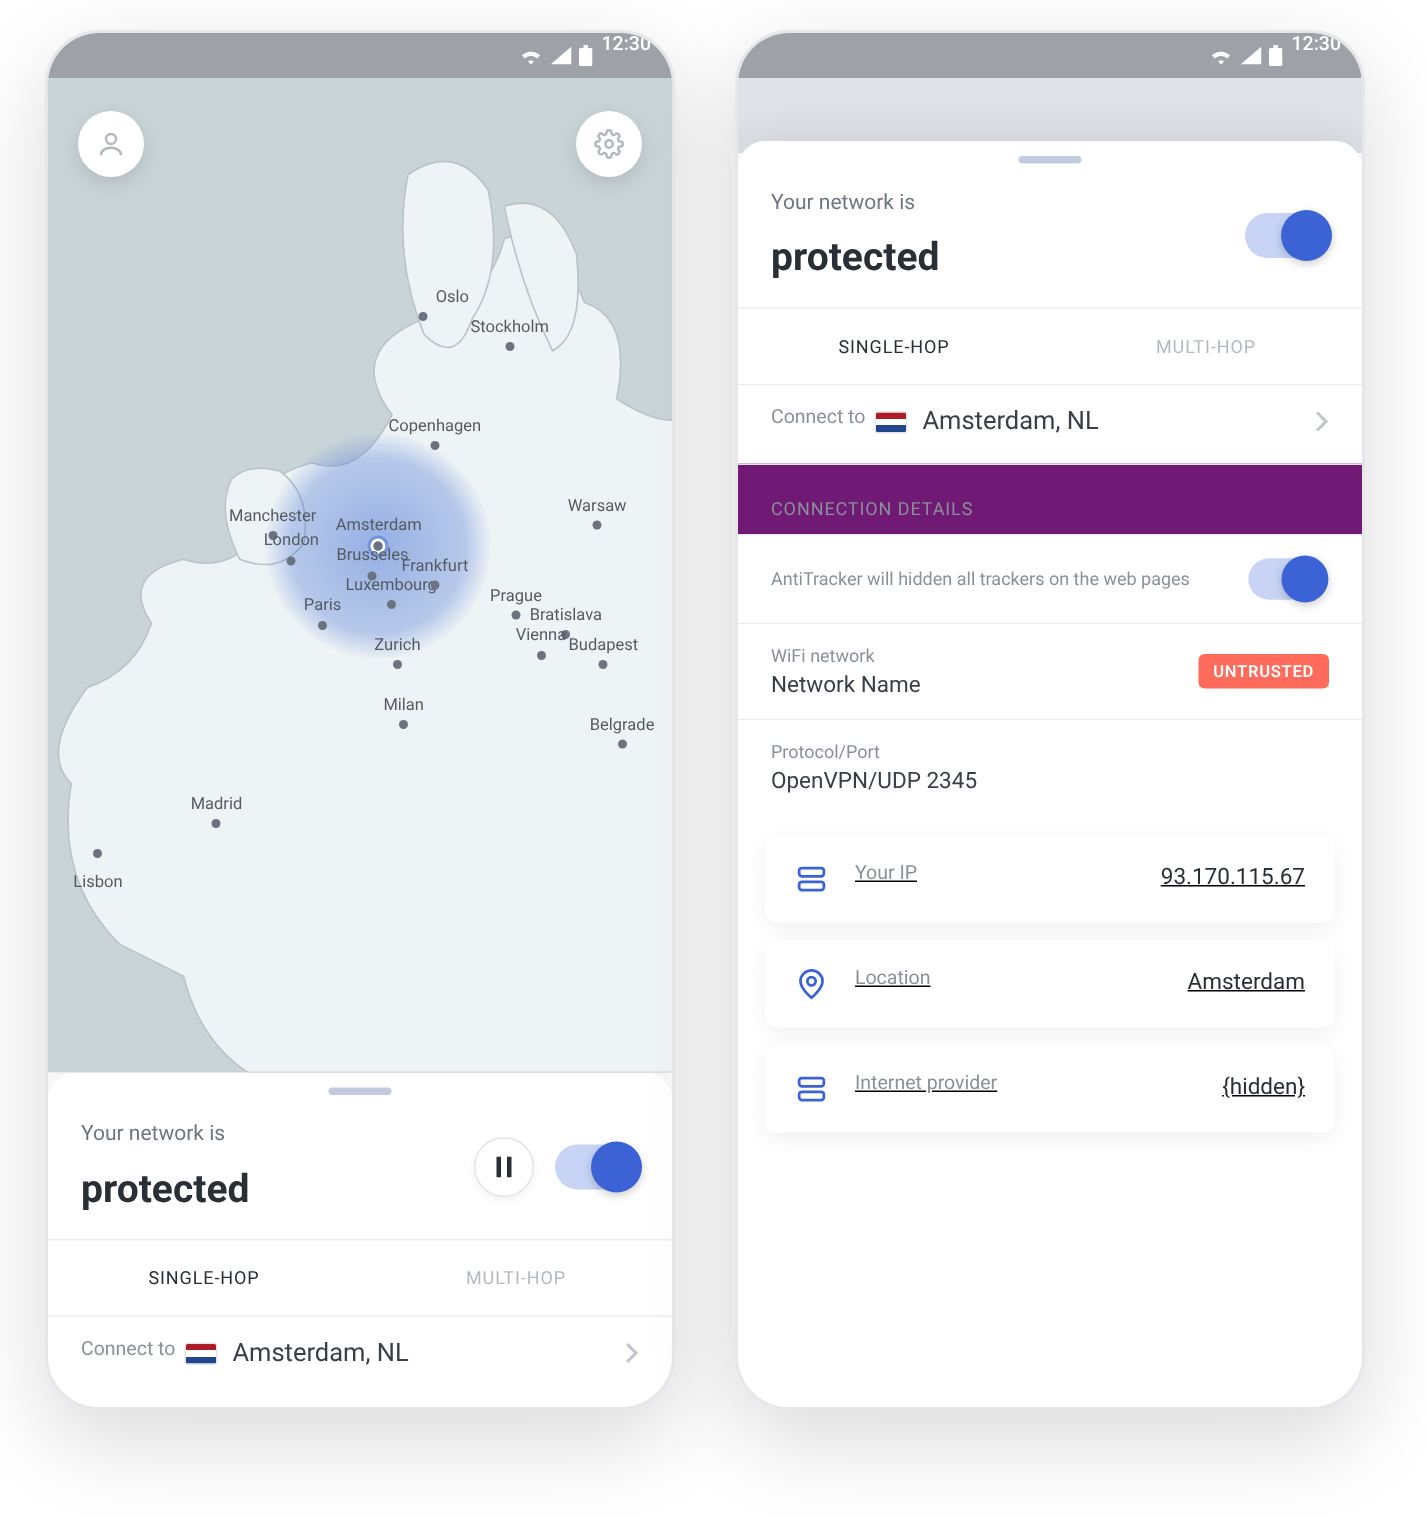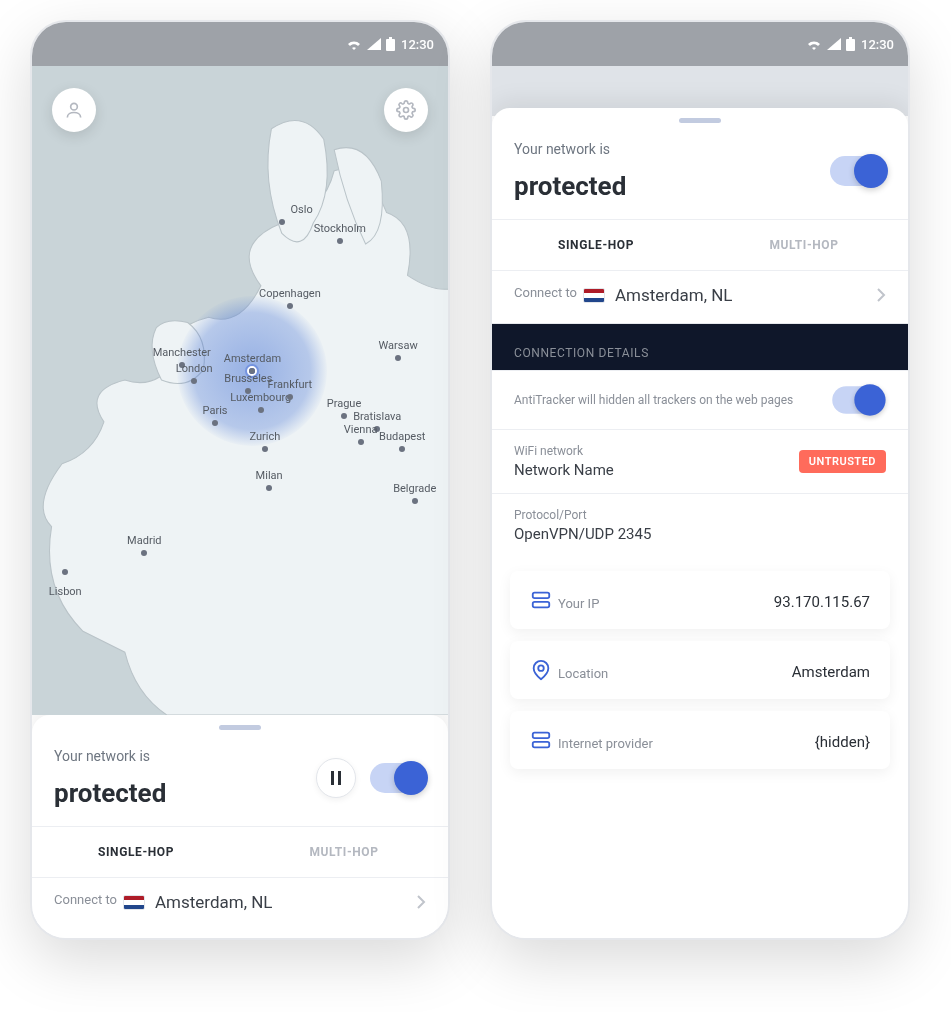--- a/index.html
+++ b/index.html
@@ -24,24 +24,23 @@
     border: 2px solid #e5e7eb;
     position: relative;
     display: flex;
     flex-direction: column;
   }
   .phone-left { height: 920px; }
   .phone-right { height: 920px; }
 
   
   .statusbar {
-    height: 44px;
+    height: 30px;
     background: #9ea2a8;
     display: flex;
-    align-items: center;
     justify-content: flex-end;
     padding: 0 14px;
     gap: 6px;
     color: #fff;
     font-size: 13px;
     font-weight: 500;
   }
   .status-icons { display: flex; align-items: center; gap: 5px; }
 
   
@@ -145,21 +144,21 @@
   }
 
   .tabs {
     display:flex; border-top:1px solid #eceef2;
   }
   .tab {
     flex:1; text-align:center;
     padding:18px 0;
     font-size:12px; letter-spacing:0.6px;
     color:#b4b8c0;
-    font-weight:700;
+    font-weight:400;
   }
   .tab.active { color:#2a2f36; }
 
   .connect-row {
     border-top:1px solid #eceef2;
     padding:14px 22px 18px;
     display:flex;flex-direction:row;gap:6px;
     position:relative;
   }
   .connect-row .label { color:#8a8f98; font-size:13px; }
@@ -171,21 +170,21 @@
   }
   .connect-row .city { color:#3a3f47; font-size:17px; }
   .chev {
     position:absolute; right:22px; top:50%; transform:translateY(-50%);
     color:#c0c4cb;
   }
 
   
   .map-strip { height: 50px; background:#dfe3e8; }
   .section-label {
-    background:#0f172a;
+    background:#701a75;
     padding: 22px 22px 10px;
     font-size:12px; letter-spacing:0.6px; color:#8a8f98;
     border-top:1px solid #e6e8ec;
   }
   .row {
     border-top:1px solid #eceef2;
     padding:14px 22px;
     background:#fff;
     display:flex; align-items:center; justify-content:space-between;
     position:relative;
@@ -196,21 +195,21 @@
   .badge {
     background:#ff6b5b; color:#fff;
     font-size:11px; letter-spacing:0.5px; font-weight:600;
     padding:5px 10px; border-radius:4px;
   }
   .cards { padding: 14px 18px; display:flex; flex-direction:column; gap:12px; background:#fff; }
   .card {
     background:#fff; border-radius:8px;
     box-shadow:0 4px 14px rgba(0,0,0,0.06);
     padding:18px 20px;
-    display:flex; align-items:flex-end; gap:4px;
+    display:flex; align-items:flex-start; gap:16px;text-decoration:underline;
   }
   .card .icon { color:#3b63d6; flex:0 0 24px; display:flex;}
   .card .clabel { color:#8a8f98; font-size:13px; flex:0 0 auto;}
   .card .cval { margin-left:auto; color:#2a2f36; font-size:15px;}
 </style>
 </head>
 <body>
 
 <div class="phones">
 

